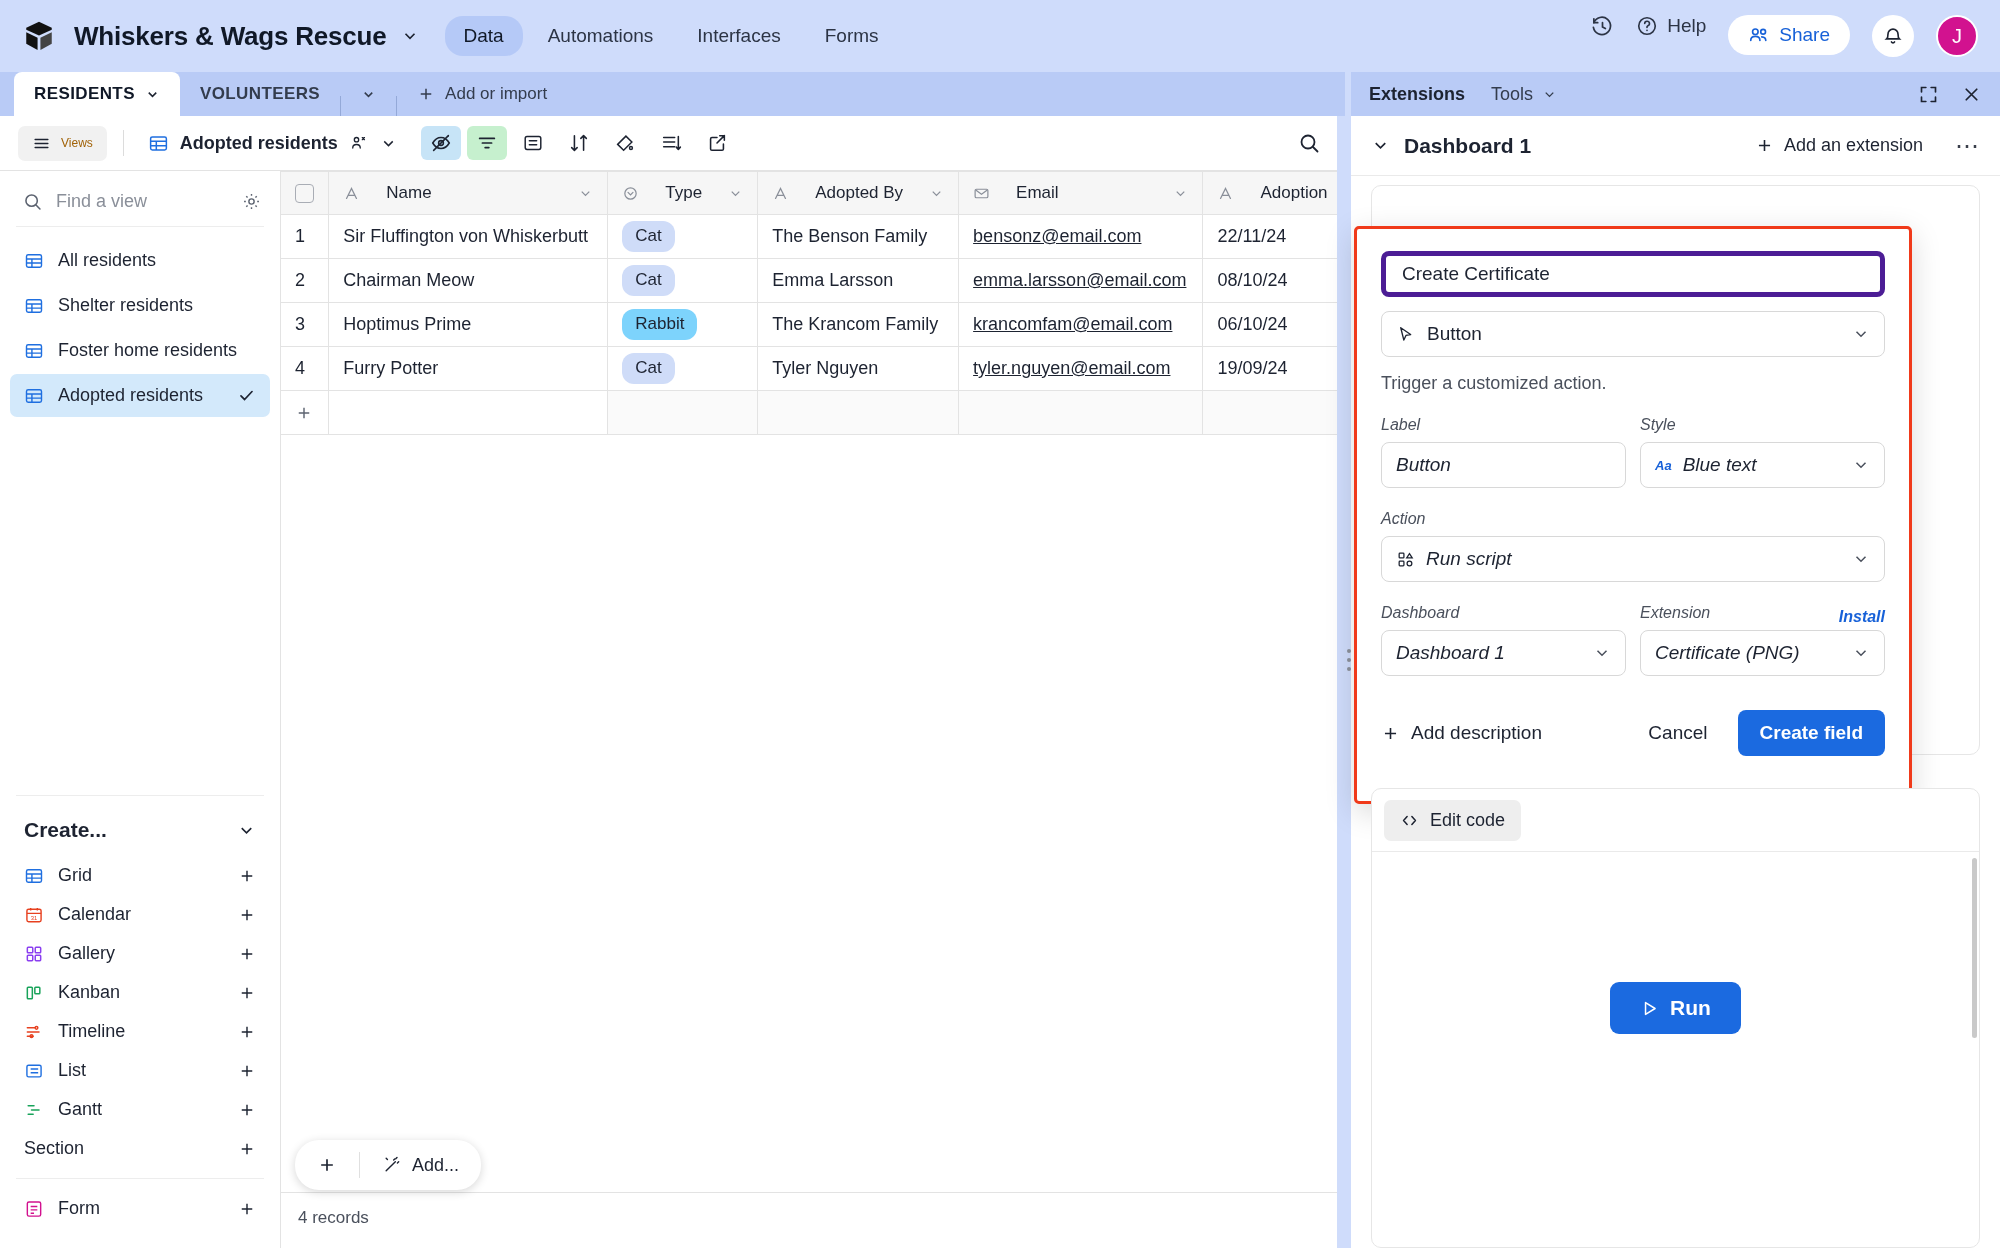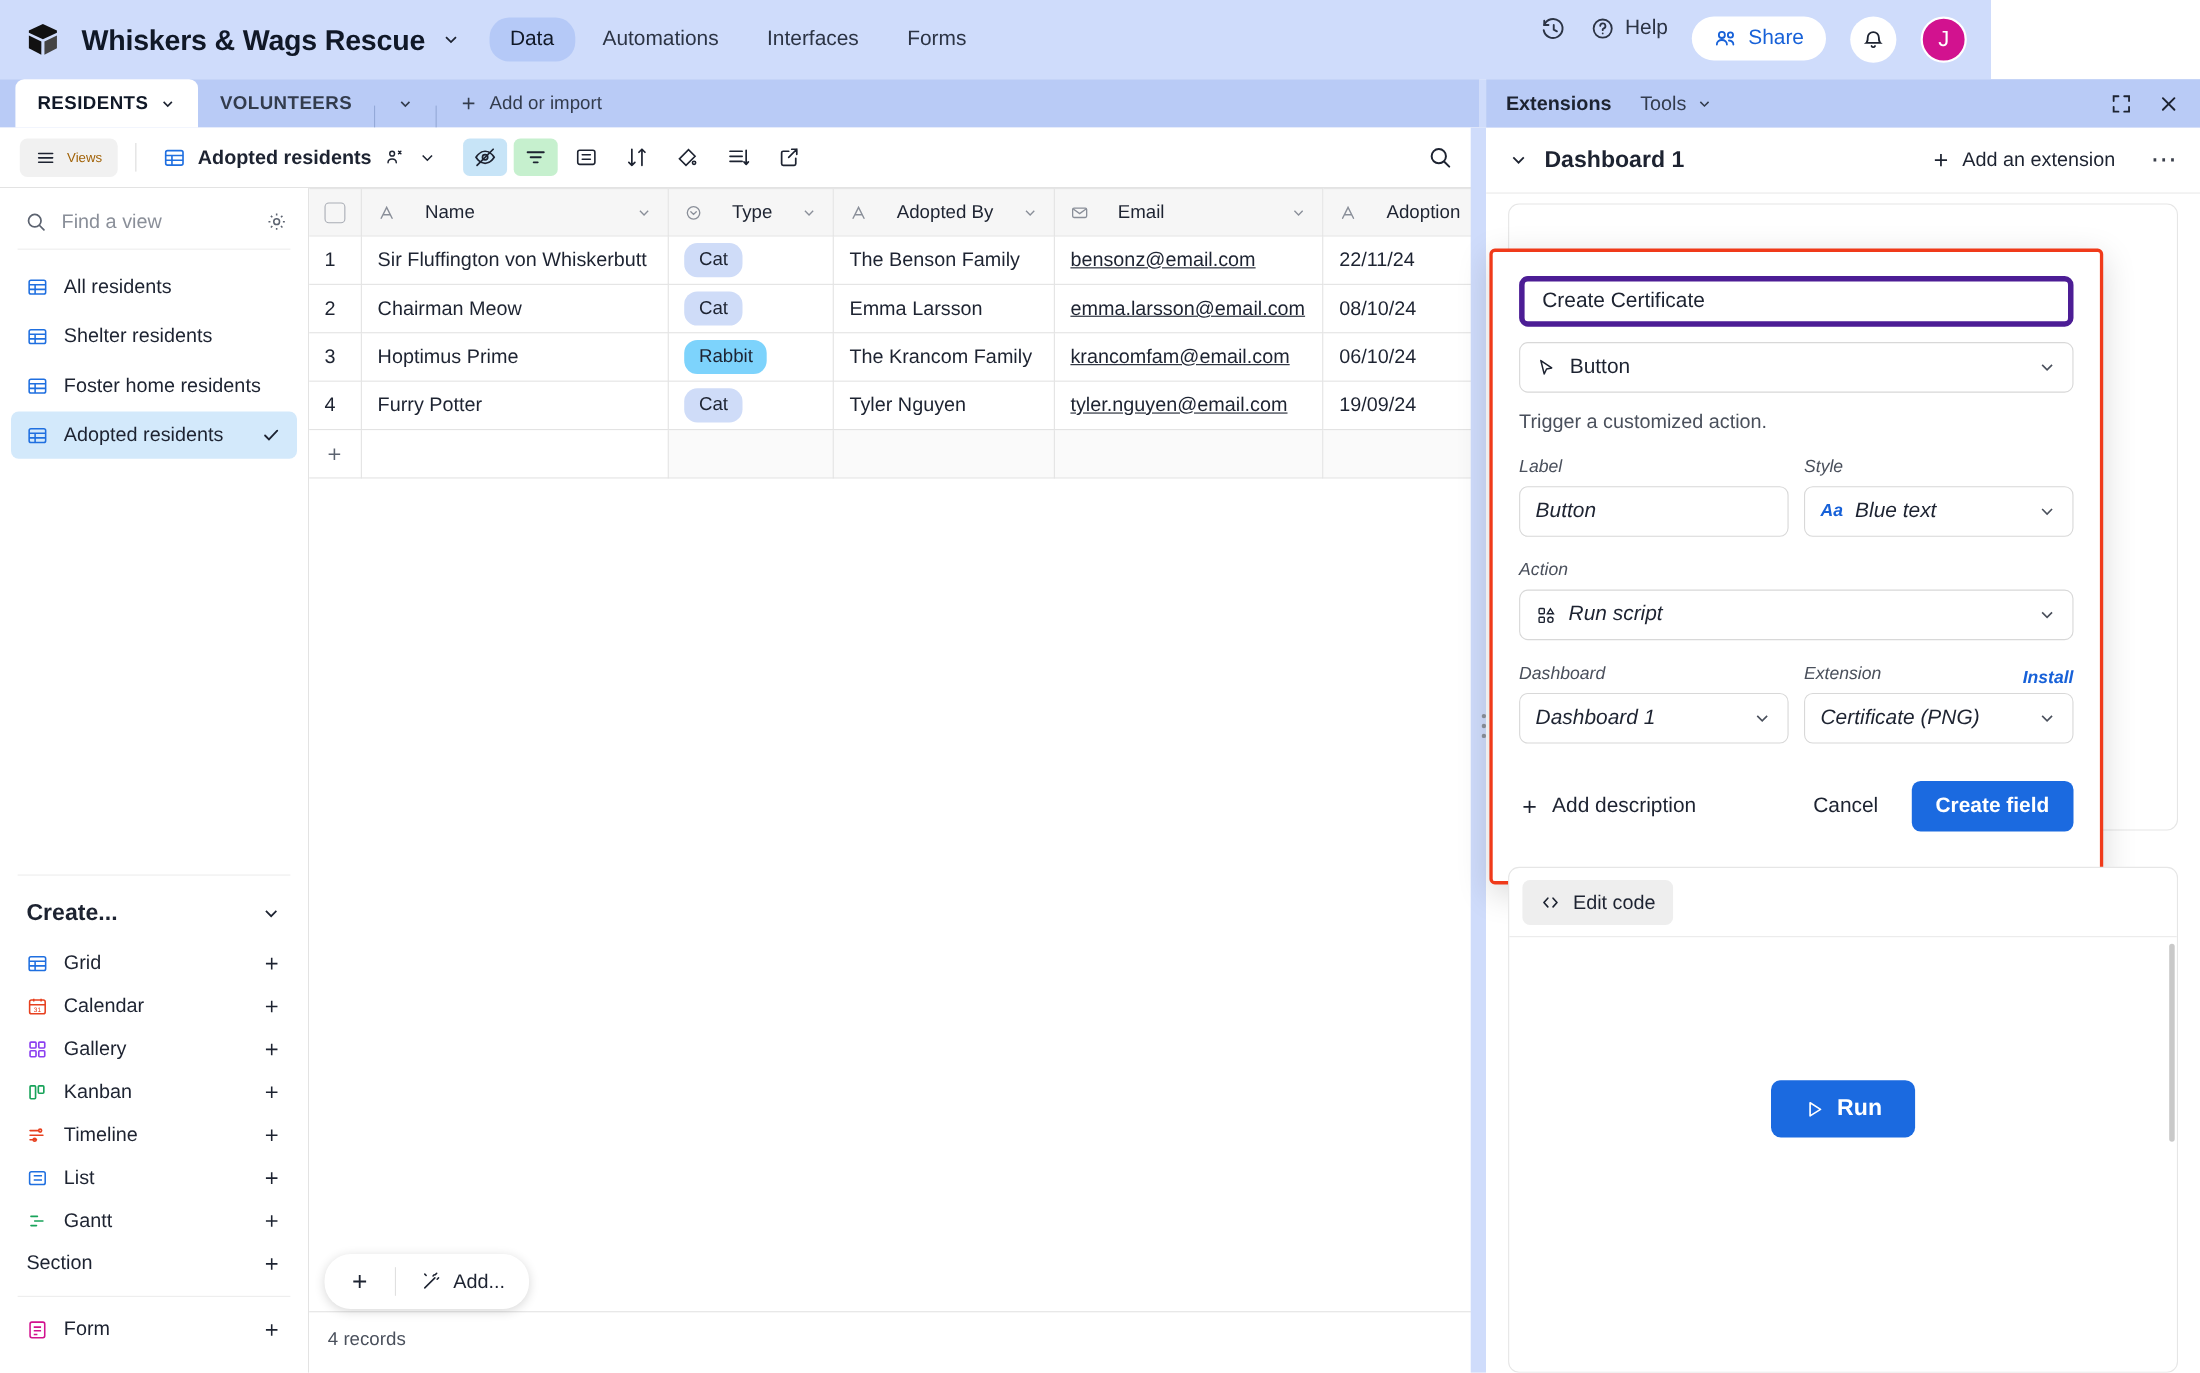--- a/index.html
+++ b/index.html
@@ -7,21 +7,21 @@
     width: 2000px; height: 1248px;
     font-family: "Liberation Sans", sans-serif;
     background: #ffffff;
     overflow: hidden;
     -webkit-font-smoothing: antialiased;
   }
   #app { position: relative; width: 2000px; height: 1248px; }
 
   
   .topbar {
-    position: absolute; top: 0; left: 0; width: 1810px; height: 72px;
+    position: absolute; top: 0; left: 0; width: 2000px; height: 72px;
     background: #cfdcfb;
     display: flex; align-items: center; padding: 0 22px;
   }
   .cube-logo { width: 34px; height: 34px; margin-right: 18px; flex: none; }
   .app-title {
     font-size: 26px; font-weight: bold; color: #101827; letter-spacing: -0.2px;
     white-space: nowrap;
   }
   .chev { display: inline-block; flex: none; }
   .title-chev { margin-left: 14px; margin-right: 26px; }
@@ -276,21 +276,21 @@
   .m-flabel-row { display: flex; align-items: center; }
   .m-flabel-row .install {
     margin-left: auto; font-size: 16px; color: #1761d8; font-weight: bold;
   }
   .m-field {
     width: 100%; height: 46px; border: 1px solid #d8d8d8; border-radius: 8px;
     display: flex; align-items: center; gap: 11px; padding: 0 14px;
     font-size: 19px; color: #1d2331; background: #fff;
   }
   .m-field .chev { margin-left: auto; }
-  .aa-badge { color: #1761d8; font-size: 16px; font-weight: bold; }
+  .aa-badge { color: #1761d8; font-size: 13px; font-weight: bold; }
   .m-footer { display: flex; align-items: center; margin-top: 34px; }
   .addescr { display: flex; align-items: center; gap: 11px; font-size: 19px; color: #1d2331; }
   .btn-cancel { margin-left: auto; font-size: 19px; color: #1d2331; padding: 10px 18px; }
   .btn-create {
     background: #1b6ae0; color: #fff; font-size: 19px; font-weight: bold;
     border-radius: 8px; padding: 12px 22px; margin-left: 12px;
   }
 
   
   .editor-card {

